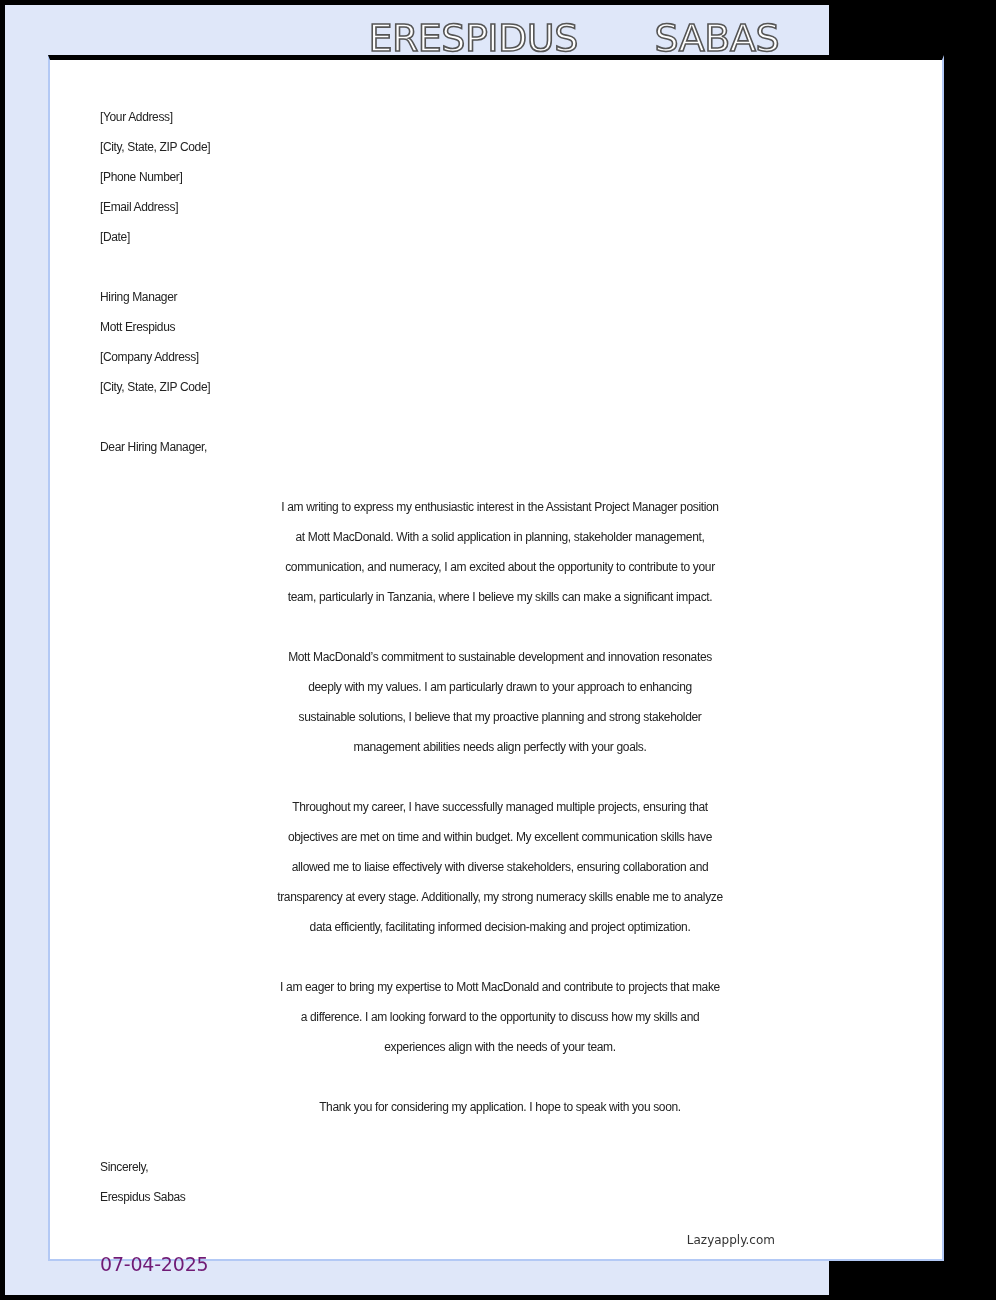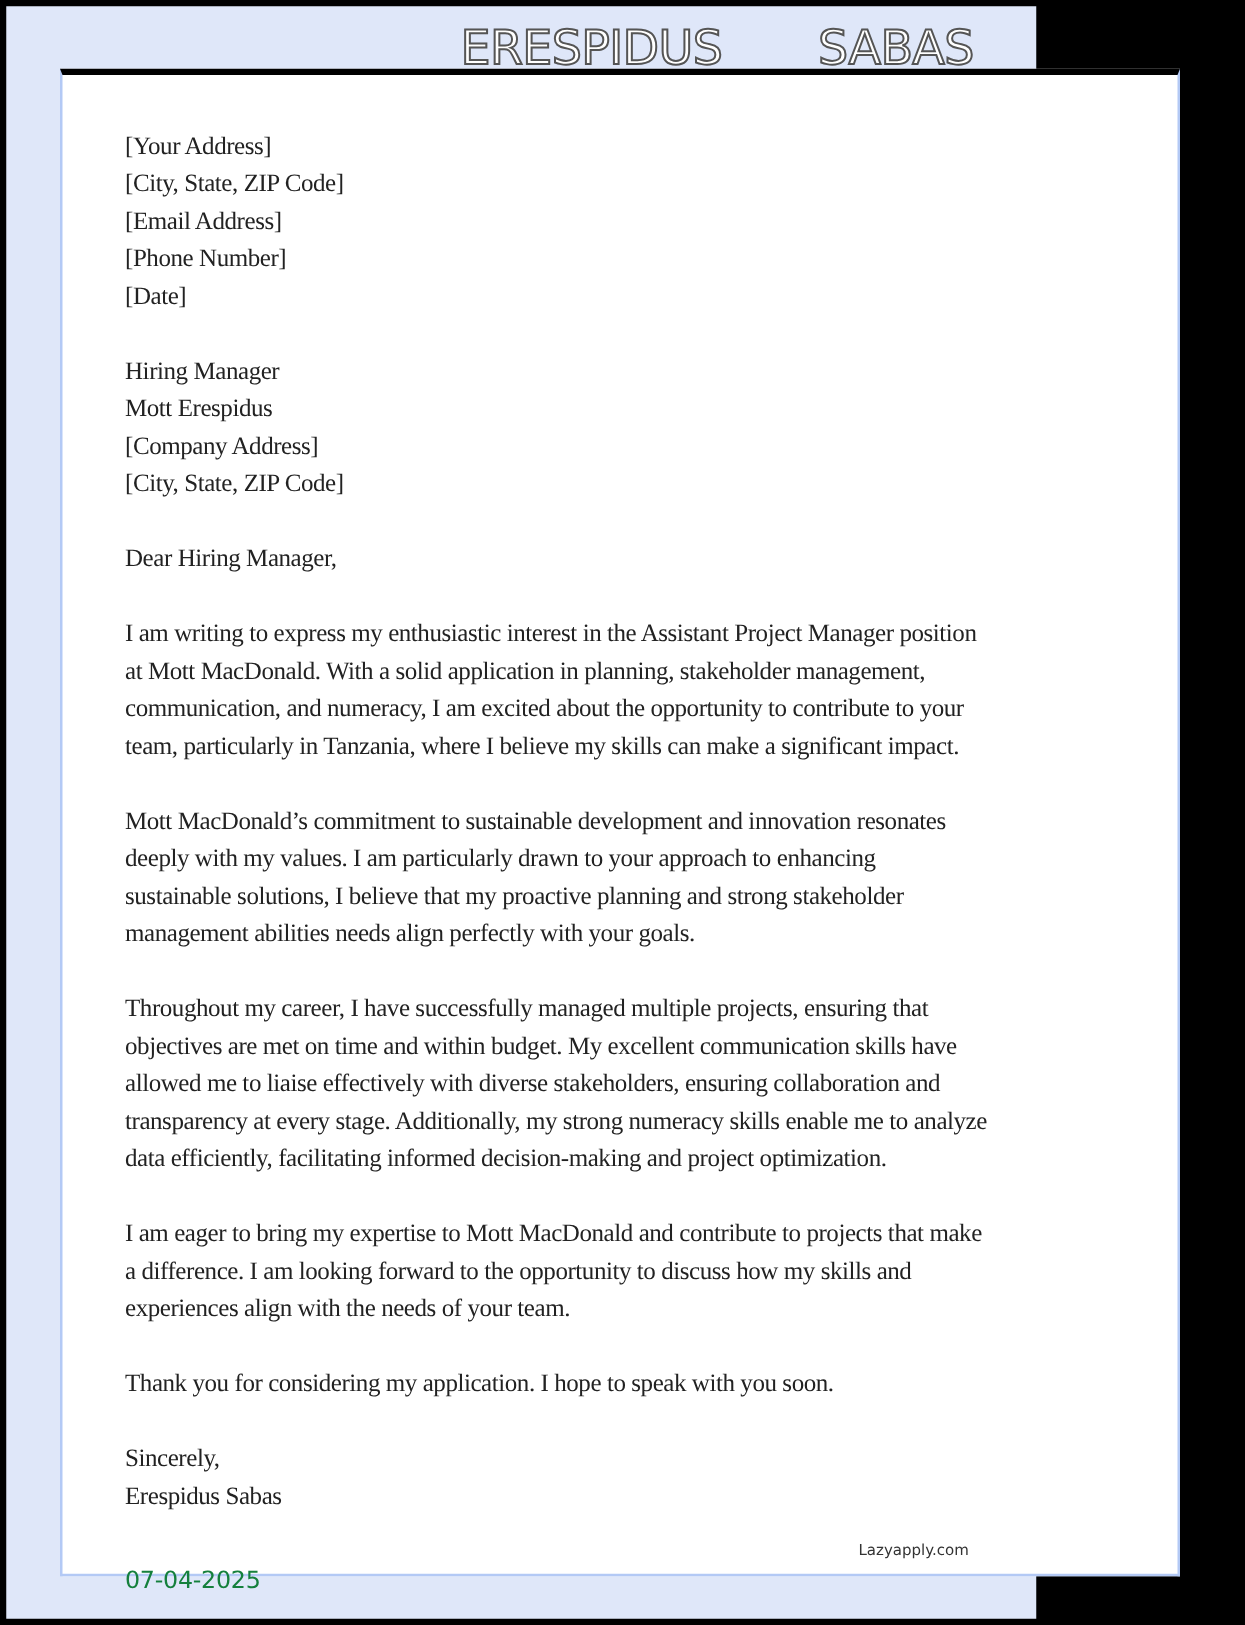--- a/index.html
+++ b/index.html
@@ -49,47 +49,48 @@
       border-right: 2px solid #b3c9f5;
       border-bottom: 2px solid #b3c9f5;
       border-top: 5px solid #000000;
       box-sizing: border-box;
     }
     .letter {
       position: absolute;
       left: 50px;
       top: 42px;
       width: 800px;
-      font-family: Liberation Serif, serif;
-      font-size: 20px;
+      font-family: Liberation Sans, sans-serif;
+      font-size: 12px;
       line-height: 30px;
       color: #222222;
       letter-spacing: -0.35px;
     }
     .block {
       margin: 0 0 30px 0;
     }
     .line {
       display: block;
       white-space: nowrap;
     }
     .para {
       margin: 0 0 30px 0;
+      text-align: center;
     }
     .signoff {
       margin: 0;
     }
     .date-stamp {
       position: absolute;
       left: 95px;
       top: 1247px;
       font-family: "DejaVu Sans", sans-serif;
       font-size: 19px;
       line-height: 24px;
-      color: #15803d;
+      color: #701a75;
       letter-spacing: -0.2px;
     }
     .watermark {
       position: absolute;
       right: 54px;
       top: 1227px;
       font-family: "DejaVu Sans", sans-serif;
       font-size: 12px;
       line-height: 16px;
       color: #333333;
@@ -101,22 +102,22 @@
 <div class="frame">
 
   <h1 class="name-heading">ERESPIDUS   SABAS</h1>
 
   <div class="card">
     <div class="letter">
 
       <div class="block">
         <span class="line">[Your Address]</span>
         <span class="line">[City, State, ZIP Code]</span>
+        <span class="line">[Phone Number]</span>
         <span class="line">[Email Address]</span>
-        <span class="line">[Phone Number]</span>
         <span class="line">[Date]</span>
       </div>
 
       <div class="block">
         <span class="line">Hiring Manager</span>
         <span class="line">Mott Erespidus</span>
         <span class="line">[Company Address]</span>
         <span class="line">[City, State, ZIP Code]</span>
       </div>
 

